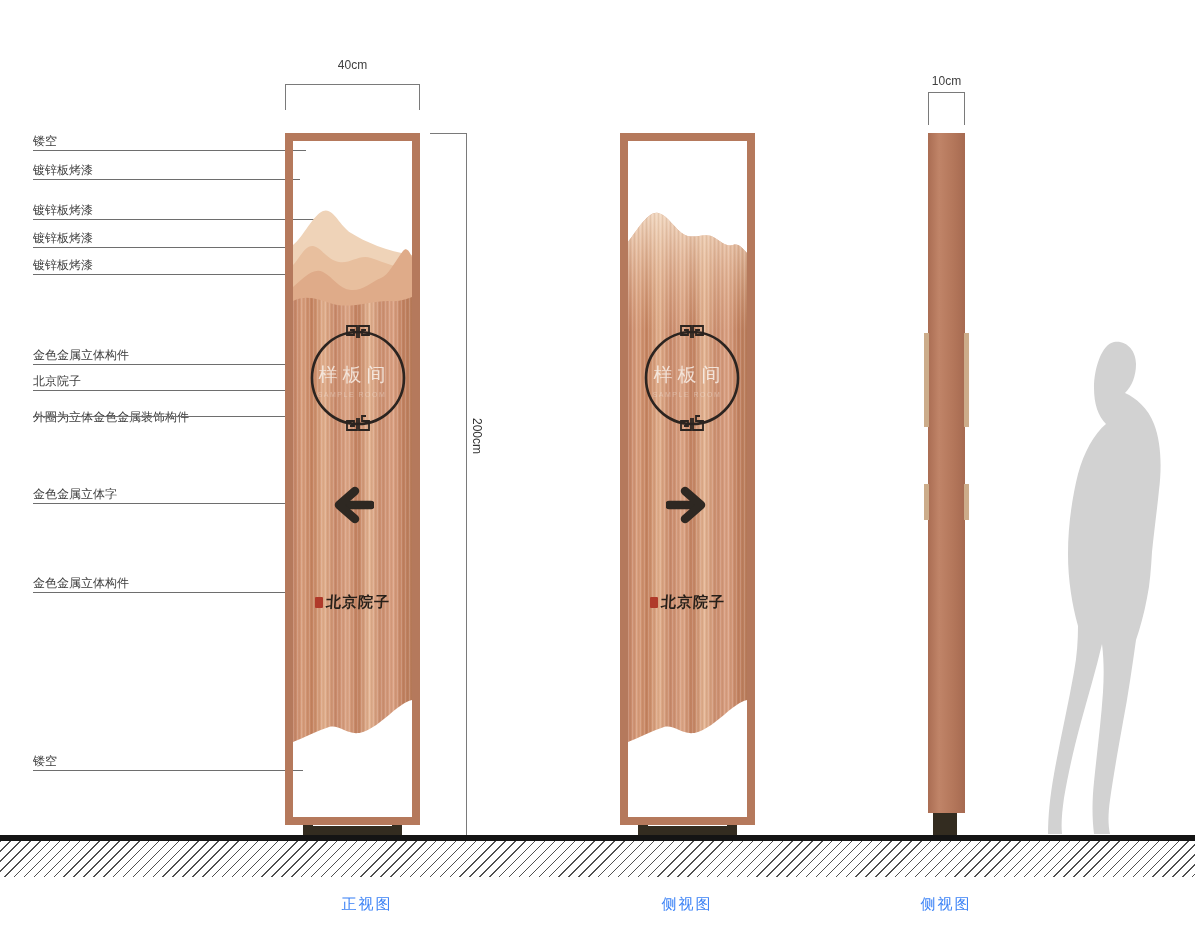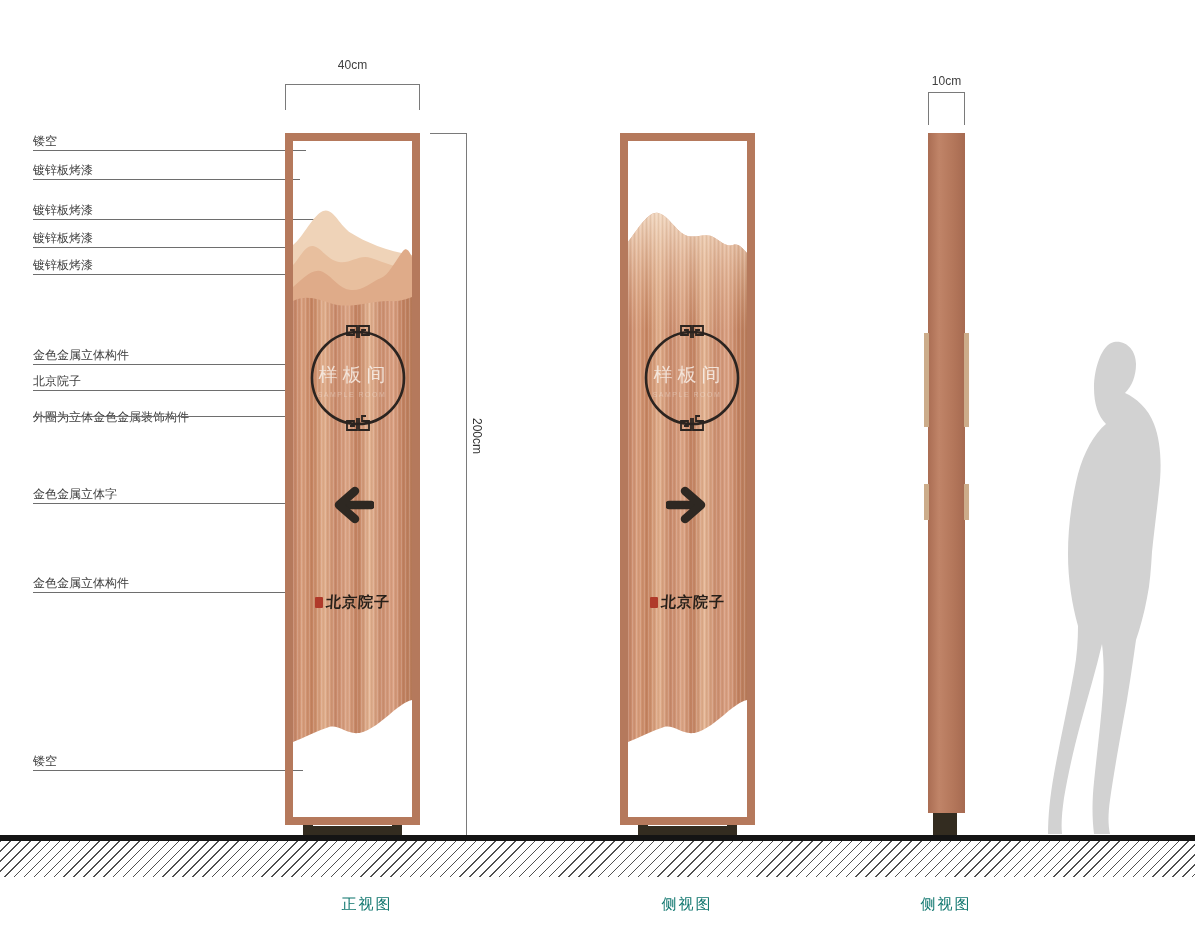--- a/index.html
+++ b/index.html
@@ -36,21 +36,21 @@
   .foot{position:absolute;background:#332c20;}
   .ground-line{position:absolute;left:0;top:835px;width:1195px;height:6px;background:#141414;}
   .hatch{position:absolute;left:0;top:841px;width:1195px;height:36px;
          background:repeating-linear-gradient(135deg,#4f4f4f 0,#4f4f4f 1px,transparent 1px,transparent 7px);}
 
   
   .side-col{position:absolute;left:928px;top:133px;width:37px;height:680px;
             background:linear-gradient(90deg,#aa6d53,#c08468 30%,#b3765a 70%,#a66a51);}
   .side-strip{position:absolute;width:5px;background:#ccac8a;}
 
-  .caption{position:absolute;top:895px;width:80px;text-align:center;font-size:15px;color:#0f766e;letter-spacing:2px;}
+  .caption{position:absolute;top:895px;width:80px;text-align:center;font-size:15px;color:#3b82f6;letter-spacing:2px;}
 
   .silhouette-svg{position:absolute;left:1028px;top:338px;}
 </style>
 </head>
 <body>
 
 <div class="canvas">
 
   <span class="ann-label" style="top:133px">镂空</span>
   <div class="ann-line" style="top:150px;width:273px"></div>

